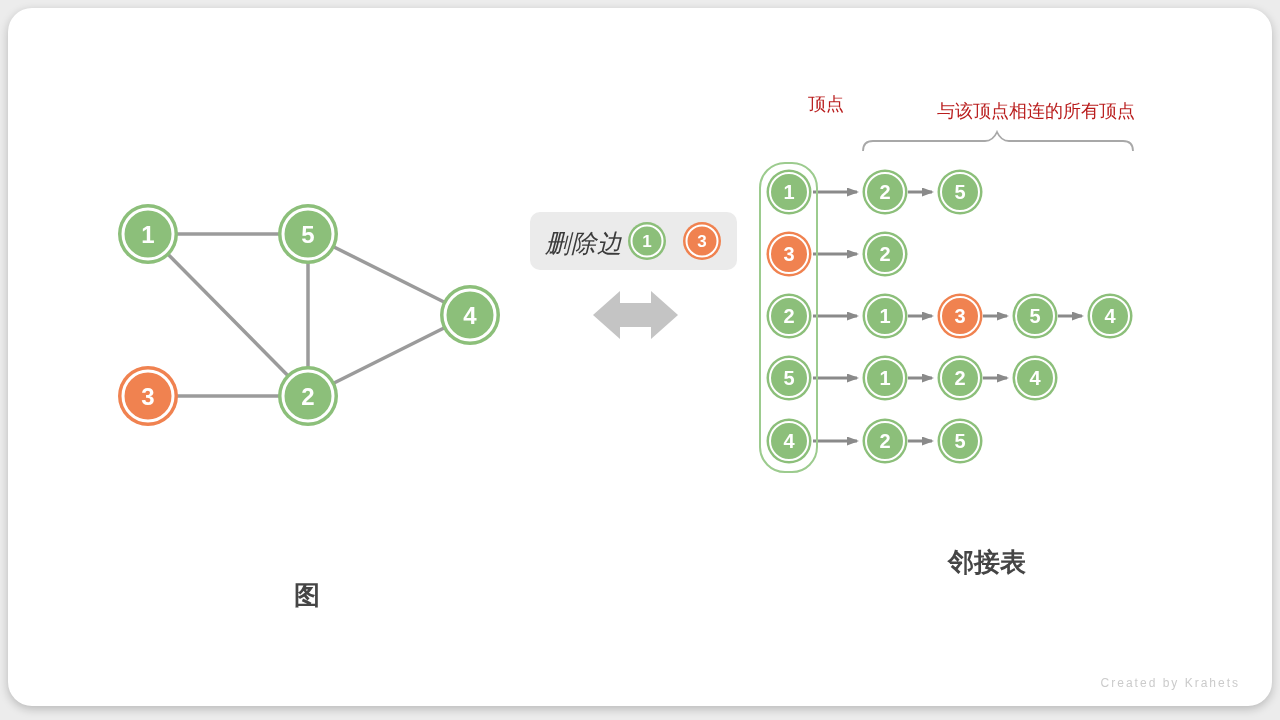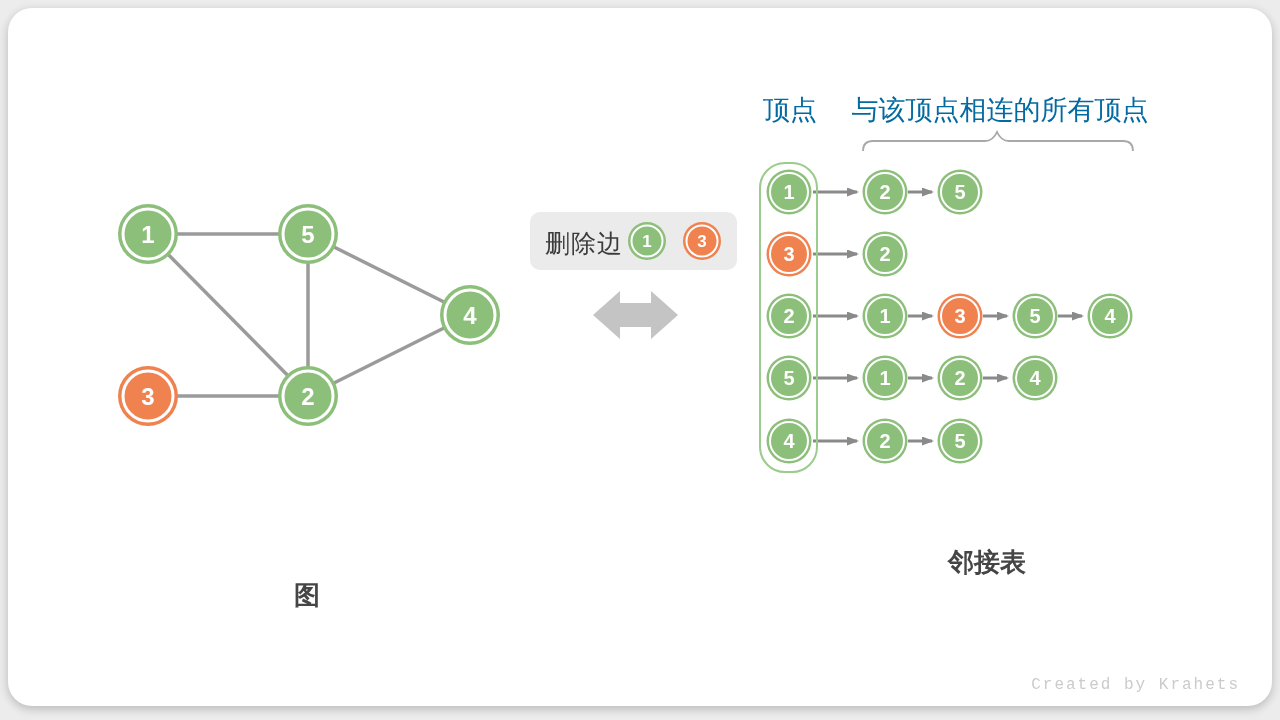--- a/index.html
+++ b/index.html
@@ -26,38 +26,38 @@
   .orange { --c:#f08250; }
   .n-lg { width:47px; height:47px; font-size:24px; --bw:3px;   --ring:3.5px; }
   .n-md { width:36px; height:36px; font-size:20px; --bw:2.5px; --ring:2.5px; }
   .n-sm { width:29px; height:29px; font-size:17px; --bw:2px;   --ring:2.5px; }
   .op-box {
     position:absolute; left:530px; top:212px; width:207px; height:58px;
     background:#ebebeb; border-radius:10px;
   }
   .op-label {
     position:absolute; left:545px; top:227px;
-    font-size:25px; color:#3b3b3b; letter-spacing:1px;
+    font-size:25px; color:#3b3b3b; letter-spacing:1px;font-style:italic;
   }
   .hdr {
     position:absolute; transform:translateX(-50%);
-    font-size:27px; color:#0369a1; white-space:nowrap;
+    font-size:18px; color:#b91c1c; white-space:nowrap;margin-left:36px;
   }
   .vcol {
     position:absolute; left:759px; top:162px; width:59px; height:311px;
     border:2px solid #9ccb8e; border-radius:26px; box-sizing:border-box;
   }
   .caption {
     position:absolute; transform:translateX(-50%);
     font-size:26px; font-weight:bold; color:#454545; white-space:nowrap;
   }
   .watermark {
     position:absolute; right:40px; top:676px;
-    font-family:Liberation Mono, monospace;
-    font-size:16px; color:#cbcbcb; letter-spacing:2px;
+    font-family:Liberation Sans, sans-serif;
+    font-size:12px; color:#cbcbcb; letter-spacing:2px;
   }
 </style>
 </head>
 <body>
 
 <div class="page">
   <div class="card"></div>
 
   <svg class="layer" viewBox="0 0 1280 720">
     <defs>
@@ -102,21 +102,21 @@
   <div class="node n-lg green" style="left:470px; top:315px;">4</div>
   <div class="node n-lg orange" style="left:148px; top:396px;">3</div>
   <div class="node n-lg green" style="left:308px; top:396px;">2</div>
 
   <div class="op-box"></div>
   <div class="op-label">删除边</div>
   <div class="node n-sm green" style="left:647px; top:241px;">1</div>
   <div class="node n-sm orange" style="left:702px; top:241px;">3</div>
 
   <div class="hdr" style="left:790px; top:92px;">顶点</div>
-  <div class="hdr" style="left:1000px; top:92px;">与该顶点相连的所有顶点</div>
+  <div class="hdr" style="left:1000px; top:99px;">与该顶点相连的所有顶点</div>
 
   <div class="vcol"></div>
 
   <div class="node n-md green" style="left:789px; top:192px;">1</div>
   <div class="node n-md green" style="left:885px; top:192px;">2</div>
   <div class="node n-md green" style="left:960px; top:192px;">5</div>
 
   <div class="node n-md orange" style="left:789px; top:254px;">3</div>
   <div class="node n-md green" style="left:885px; top:254px;">2</div>
 

